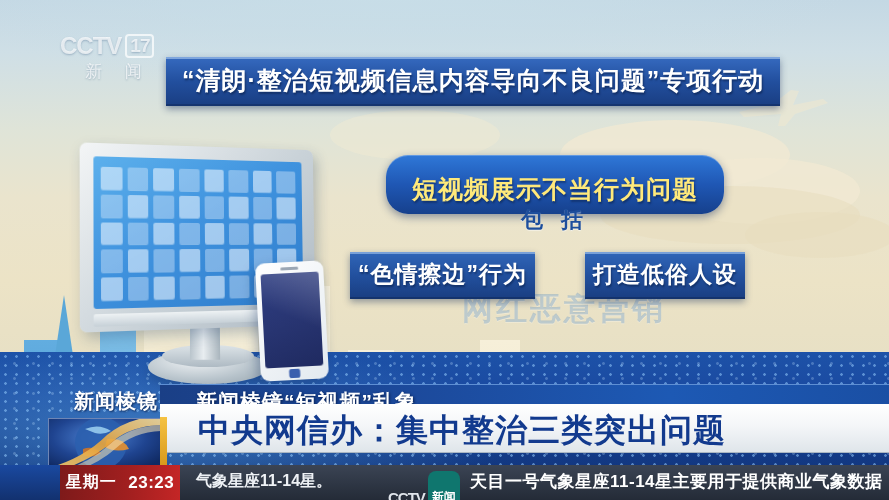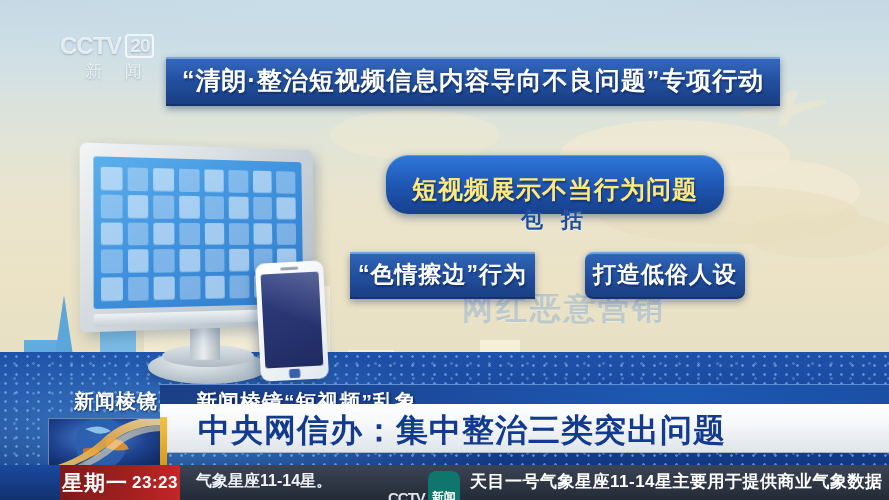--- a/index.html
+++ b/index.html
@@ -111,21 +111,21 @@
       color:#1d4e9c;letter-spacing:6px;text-shadow:0 1px 1px rgba(255,255,255,.6);}
 
   
   .subbox{position:absolute;top:252px;padding:5px 8px 7px;
       background:linear-gradient(180deg,#2f64b6 0%,#22509e 50%,#1a3f83 100%);
       border-top:2px solid #78a0d8;border-bottom:2px solid #14336d;
       box-shadow:0 3px 7px rgba(20,45,90,.42);}
   .subbox span{font-size:23px;font-weight:700;color:#fff;letter-spacing:1px;white-space:nowrap;
       text-shadow:1px 2px 2px rgba(10,30,70,.55);}
   .subbox.b1{left:350px;}
-  .subbox.b2{left:585px;border-radius:8px;}
+  .subbox.b2{left:585px;}
 
   
   .lt-logo{position:absolute;left:48px;top:418px;width:112px;height:52px;overflow:hidden;
       background:radial-gradient(ellipse at 55% 40%,#2a5aa8,#16306e 70%);
       border:1px solid #6f86b5;}
   .lt-strip{position:absolute;left:160px;top:384px;width:729px;height:33px;
       background:linear-gradient(90deg,#1a3f86 0%,#1c4a9c 35%,#1d59b4 70%,#1a4fa4 100%);
       border-top:1px solid #5e8fd4;}
   .lt-label{position:absolute;left:74px;top:388px;font-size:20px;font-weight:700;color:#fff;
       letter-spacing:1px;text-shadow:1px 1px 2px rgba(0,20,60,.75);}
@@ -138,21 +138,21 @@
       letter-spacing:1px;white-space:nowrap;}
   .lt-accent{position:absolute;left:160px;top:417px;width:7px;height:48px;
       background:linear-gradient(180deg,#f5c242,#d99a1c);}
 
   
   .ticker{position:absolute;left:0;top:465px;width:889px;height:35px;
       background:linear-gradient(180deg,#3b4454 0%,#2e3644 55%,#242b37 100%);}
   .tk-time{position:absolute;left:60px;top:465px;width:120px;height:35px;
       background:linear-gradient(90deg,#7e1a1a 0%,#a01f1f 55%,#c42626 100%);
       display:flex;align-items:center;justify-content:space-around;}
-  .tk-day{font-size:21px;font-weight:700;color:#fff;letter-spacing:1px;}
+  .tk-day{font-size:16px;font-weight:700;color:#fff;letter-spacing:1px;}
   .tk-clock{font-size:17px;font-weight:700;color:#fff;letter-spacing:.5px;}
   .tk-logo{position:absolute;left:388px;top:471px;display:flex;align-items:center;gap:3px;}
   .tk-cctv{font-size:15px;font-weight:700;color:#dfe4ea;letter-spacing:-1px;}
   .tk-xw{font-size:12px;font-weight:700;color:#fff;background:#0f766e;
       border-radius:8px;padding:18px 4px;}
   .tk-text{position:absolute;left:470px;top:470px;font-size:17px;font-weight:700;color:#fff;
       letter-spacing:.5px;white-space:nowrap;}
   .tk-text2{position:absolute;left:196px;top:471px;font-size:16px;font-weight:700;
       color:#eef1f5;white-space:nowrap;}
   .tk-left{position:absolute;left:0;top:465px;width:60px;height:35px;
@@ -272,21 +272,21 @@
   <div class="phone">
     <div class="phone-spk"></div>
     <div class="phone-scr">
       <div class="phone-gloss"></div>
     </div>
     <div class="phone-home"></div>
   </div>
 
   <div class="cctv13">
     <div class="l1">
-      <span>CCTV</span><span class="num">20</span>
+      <span>CCTV</span><span class="num">17</span>
     </div>
     <div class="l2">新 闻</div>
   </div>
 
   <div class="hdr-banner">
     <span>“清朗·整治短视频信息内容导向不良问题”专项行动</span>
   </div>
 
   <div class="pill">
     <span>短视频展示不当行为问题</span>

